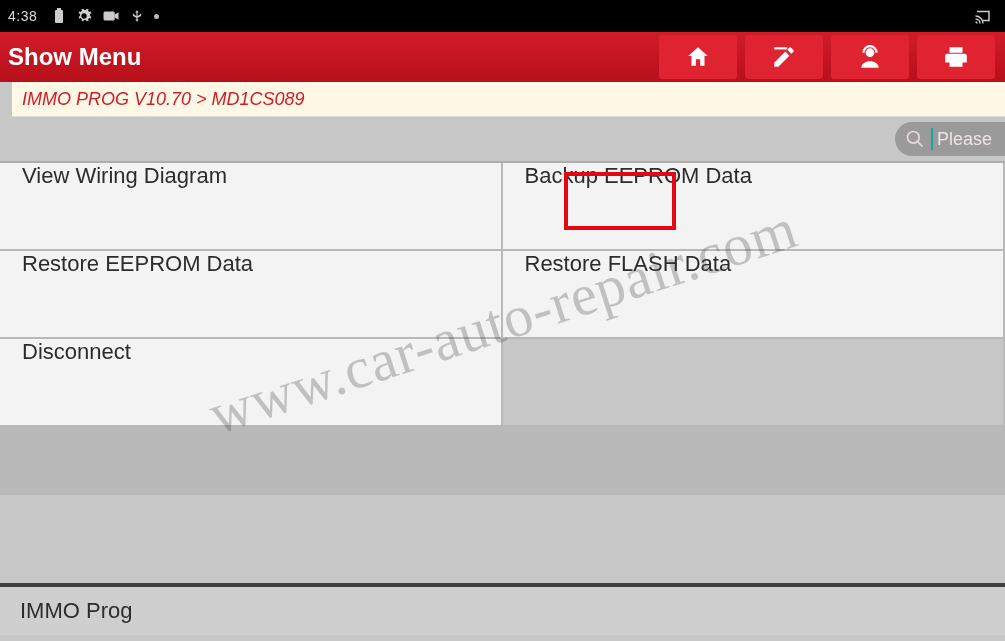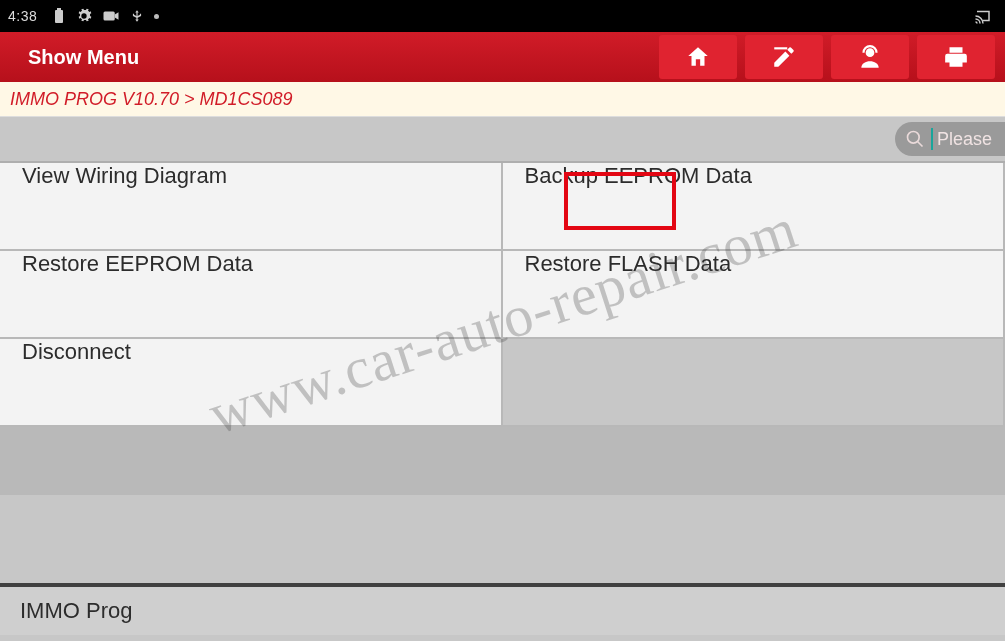--- a/index.html
+++ b/index.html
@@ -29,23 +29,23 @@
   .sb-dot { width:5px; height:5px; border-radius:50%; background:#bbb; display:inline-block;}
   
   .header-bar {
     height: 50px;
     background: linear-gradient(#d11c28, #b6101b);
     display: flex;
     align-items: center;
     color: #fff;
   }
   .header-title {
-    font-size: 20px;
+    font-size: 24px;
     font-weight: bold;
-    padding-left: 28px;
+    padding-left: 8px;
     flex: 1;
   }
   .hb-btn {
     width: 78px;
     height: 44px;
     margin: 0 4px;
     background: #e02330;
     border-radius: 3px;
     display: flex;
     align-items: center;
@@ -58,20 +58,21 @@
   .breadcrumb {
     height: 34px;
     background: #fff8e6;
     color: #d11c28;
     font-style: italic;
     font-size: 18px;
     display: flex;
     align-items: center;
     padding-left: 10px;
     border-bottom: 1px solid #ddd;
+    margin-left: 12px;
   }
   
   .tool-row {
     height: 44px;
     background: #c7c7c7;
     display: flex;
     align-items: center;
     border-bottom: 2px solid #aeaeae;
   }
   .search-pill {

